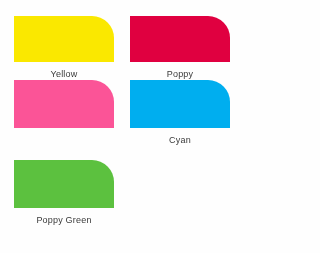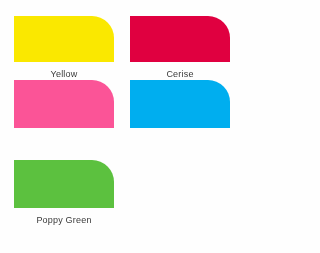--- a/index.html
+++ b/index.html
@@ -58,29 +58,30 @@
 <div id="swatch-grid">
 
   <div class="swatch-cell">
     <div class="swatch-chip" style="background-color: rgb(250, 232, 0);"></div>
     <div class="swatch-label" style="color: rgb(58, 58, 58);">Yellow</div>
   </div>
 
 
   <div class="swatch-cell">
     <div class="swatch-chip" style="background-color: rgb(224, 0, 64);"></div>
-    <div class="swatch-label" style="color: rgb(58, 58, 58);">Cerise</div>
+    <div class="swatch-label" style="color: rgb(58, 58, 58);">Poppy</div>
   </div>
 
   <div class="swatch-cell">
     <div class="swatch-chip" style="background-color: rgb(251, 84, 151);"></div>
   </div>
 
   <div class="swatch-cell">
     <div class="swatch-chip" style="background-color: rgb(0, 174, 239);"></div>
+    <div class="swatch-label" style="color: rgb(58, 58, 58);">Cyan</div>
   </div>
 
   <div class="swatch-cell">
     <div class="swatch-chip" style="background-color: rgb(92, 193, 63);"></div>
     <div class="swatch-label" style="color: rgb(58, 58, 58);">Poppy Green</div>
   </div>
 
 </div>
 
 </body></html>

